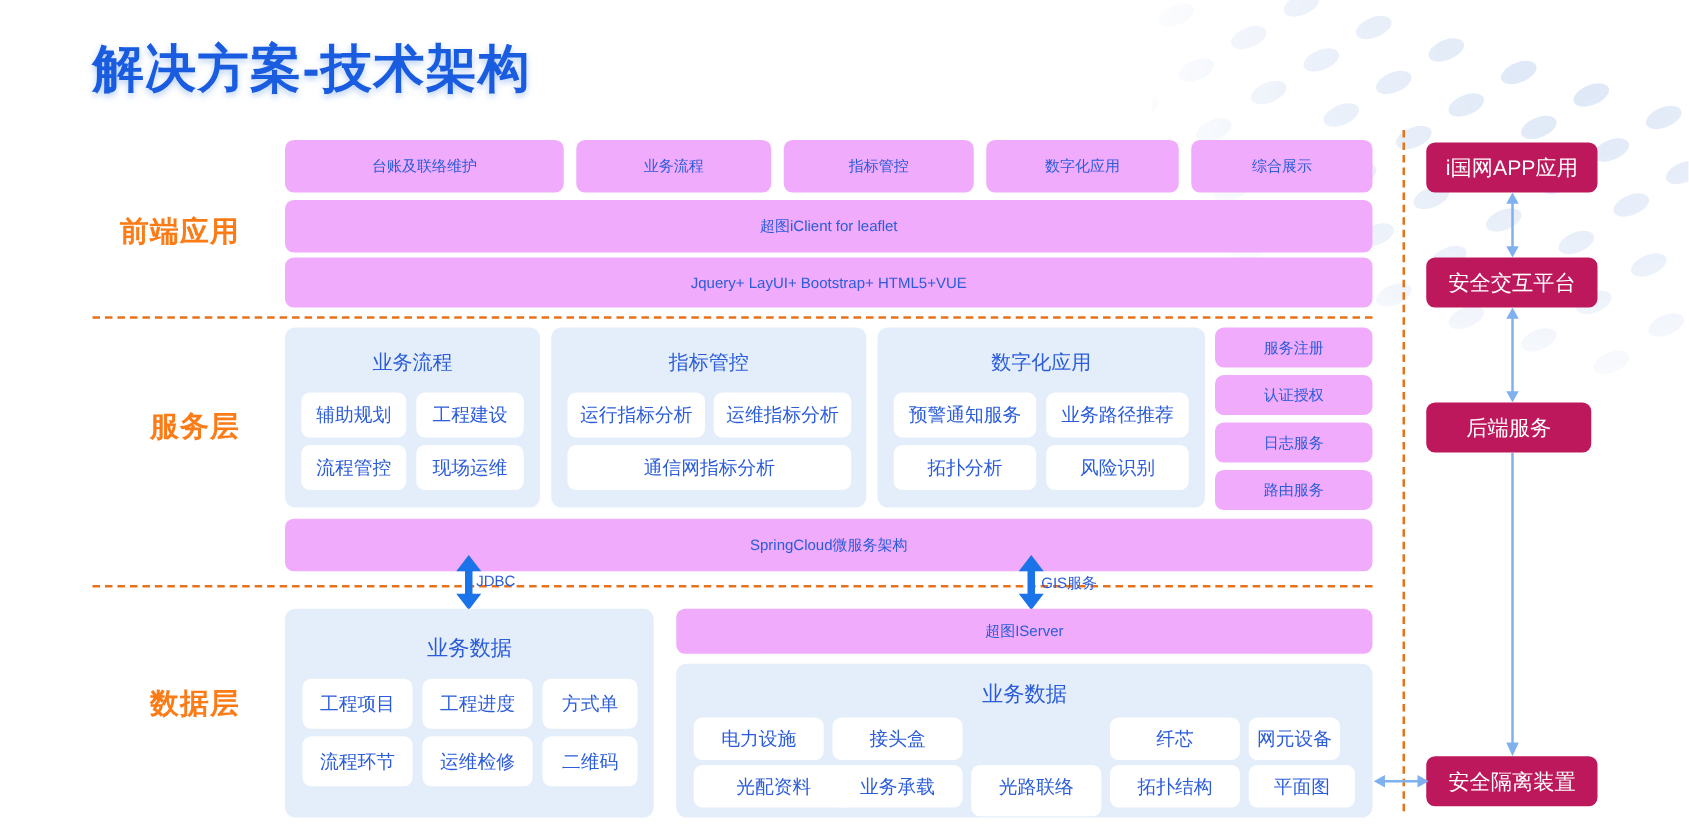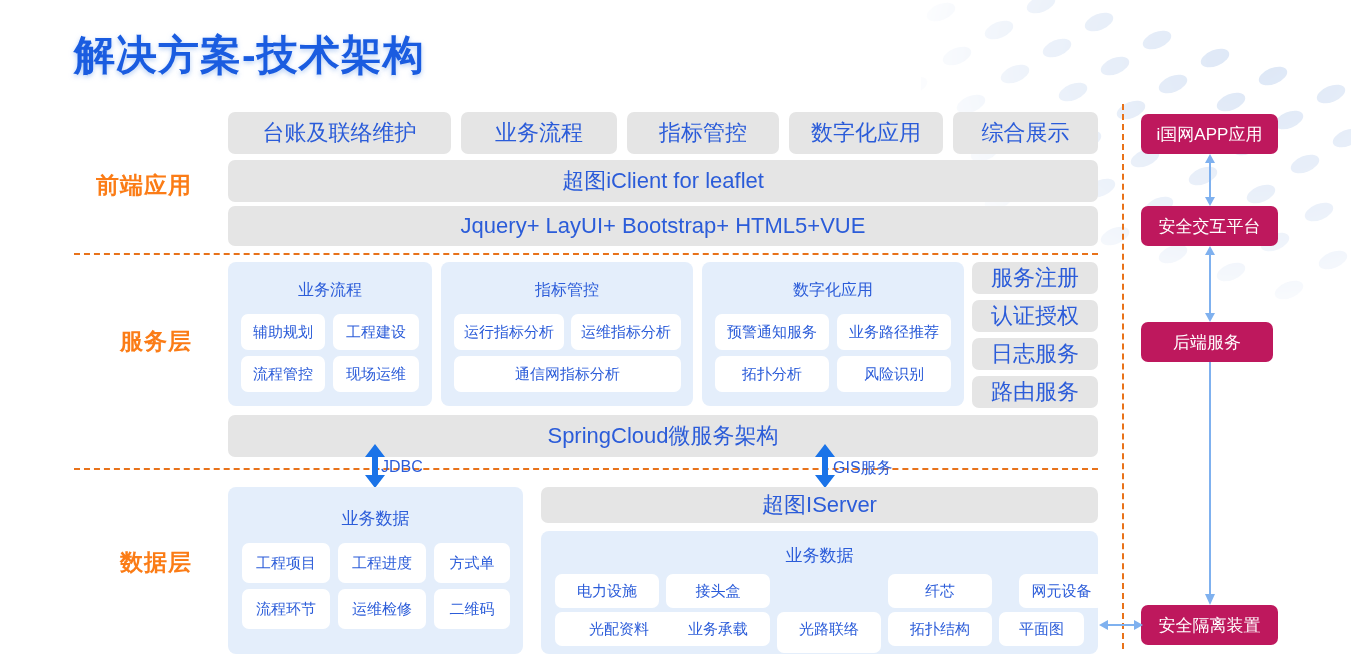--- a/index.html
+++ b/index.html
@@ -44,23 +44,23 @@
   }
   #hdash1{top:253px;}
   #hdash2{top:468px;}
   .vdash{
     position:absolute;left:1122px;top:104px;width:0;height:545px;
     border-left:2px dashed #e8721a;
   }
 
   
   .bbox{
-    position:absolute;background:#e5e5e5;border-radius:7px;
+    position:absolute;background:#f0abfc;border-radius:7px;
     color:#2b5cd9;display:flex;align-items:center;justify-content:center;
-    font-size:22px;box-sizing:border-box;white-space:nowrap;
+    font-size:12px;box-sizing:border-box;white-space:nowrap;
   }
   .panel{
     position:absolute;background:#e4eefb;border-radius:8px;box-sizing:border-box;
   }
   .panel-title{
     position:absolute;left:0;right:0;text-align:center;
     color:#2b5cd9;font-size:16px;white-space:nowrap;
   }
   .chip{
     position:absolute;background:#ffffff;border-radius:7px;
@@ -72,21 +72,21 @@
   .sbtn{
     position:absolute;background:#be185d;border-radius:7px;
     color:#ffffff;display:flex;align-items:center;justify-content:center;
     font-size:17px;box-sizing:border-box;white-space:nowrap;
   }
 
   
   .arrow-v{position:absolute;}
   .arrow-h{position:absolute;}
   .conn-label{
-    position:absolute;color:#2b5cd9;font-size:16px;white-space:nowrap;
+    position:absolute;color:#2b5cd9;font-size:12px;white-space:nowrap;
     background:transparent;
   }
 </style>
 </head>
 <body>
 
 <div class="stage">
 
   <div class="deco">
     <svg width="430" height="330" viewBox="0 0 430 330">
@@ -327,21 +327,21 @@
   </div>
 
   <div class="bbox" style="left:541px;top:487px;width:557px;height:36px;">超图IServer</div>
 
   <div class="panel" style="left:541px;top:531px;width:557px;height:123px;">
     <div class="panel-title" style="top:13px;font-size:17px;">业务数据</div>
     <div class="chip" style="left:14px;top:43px;width:104px;height:34px;">电力设施</div>
     <div class="chip" style="left:125px;top:43px;width:104px;height:34px;">接头盒</div>
     <div class="chip" style="left:236px;top:43px;width:104px;height:34px;margin-top:45px;">光缆</div>
     <div class="chip" style="left:347px;top:43px;width:104px;height:34px;">纤芯</div>
-    <div class="chip" style="left:478px;top:43px;width:85px;height:34px;">网元设备</div>
+    <div class="chip" style="left:458px;top:43px;width:73px;height:34px;">网元设备</div>
     <div class="chip" style="left:14px;top:81px;width:128px;height:34px;">光配资料</div>
     <div class="chip" style="left:125px;top:81px;width:104px;height:34px;">业务承载</div>
     <div class="chip" style="left:236px;top:81px;width:104px;height:34px;">光路联络</div>
     <div class="chip" style="left:347px;top:81px;width:104px;height:34px;">拓扑结构</div>
     <div class="chip" style="left:458px;top:81px;width:85px;height:34px;">平面图</div>
   </div>
 
   <div class="sbtn" style="left:1141px;top:114px;width:137px;height:40px;">i国网APP应用</div>
   <div class="sbtn" style="left:1141px;top:206px;width:137px;height:40px;">安全交互平台</div>
   <div class="sbtn" style="left:1141px;top:322px;width:132px;height:40px;">后端服务</div>

